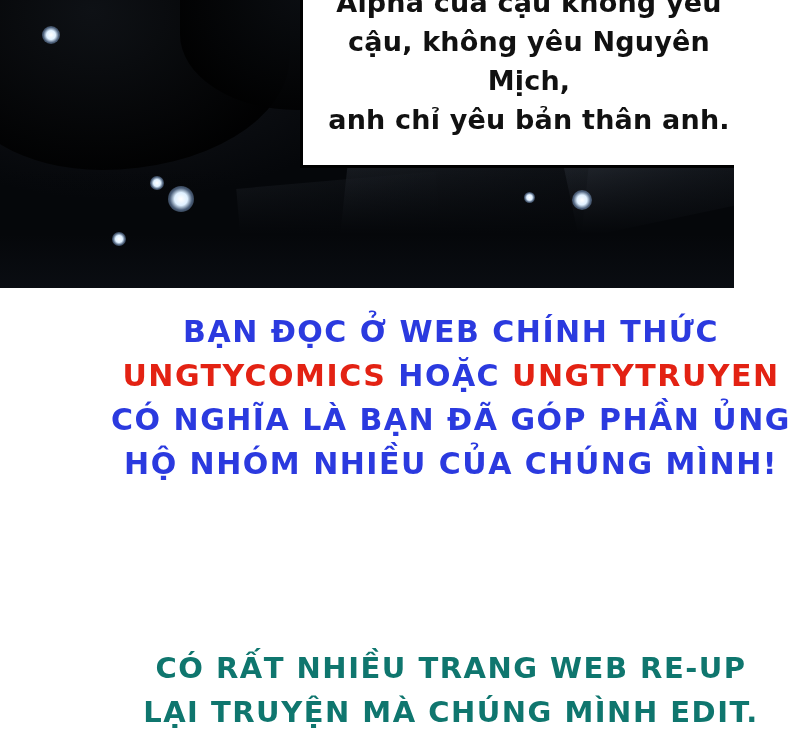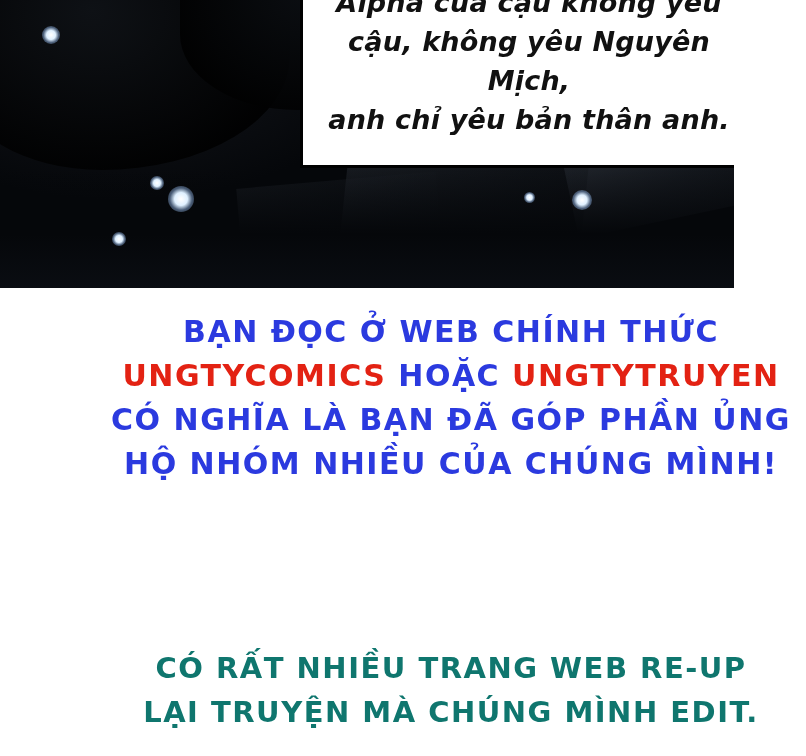--- a/index.html
+++ b/index.html
@@ -20,21 +20,20 @@
     position: absolute;
     left: 0;
     top: 0;
     width: 734px;
     height: 288px;
     overflow: hidden;
     background:
       radial-gradient(ellipse 280px 160px at 120px 40px, #1b1f26 0%, #0a0c10 70%, #05070a 100%),
       radial-gradient(ellipse 420px 220px at 640px 250px, #15181e 0%, #07090d 70%, #030406 100%),
       linear-gradient(165deg, #0b0d12 0%, #06080c 45%, #020304 100%);
-    font-style: italic;
   }
   .foliage {
     position: absolute;
     background: #000;
     opacity: .9;
   }
   .fol-1 {
     left: -40px; top: -30px; width: 330px; height: 200px;
     border-radius: 0 0 60% 45%;
     background: radial-gradient(ellipse at 40% 20%, #0d1014 0%, #000 75%);

